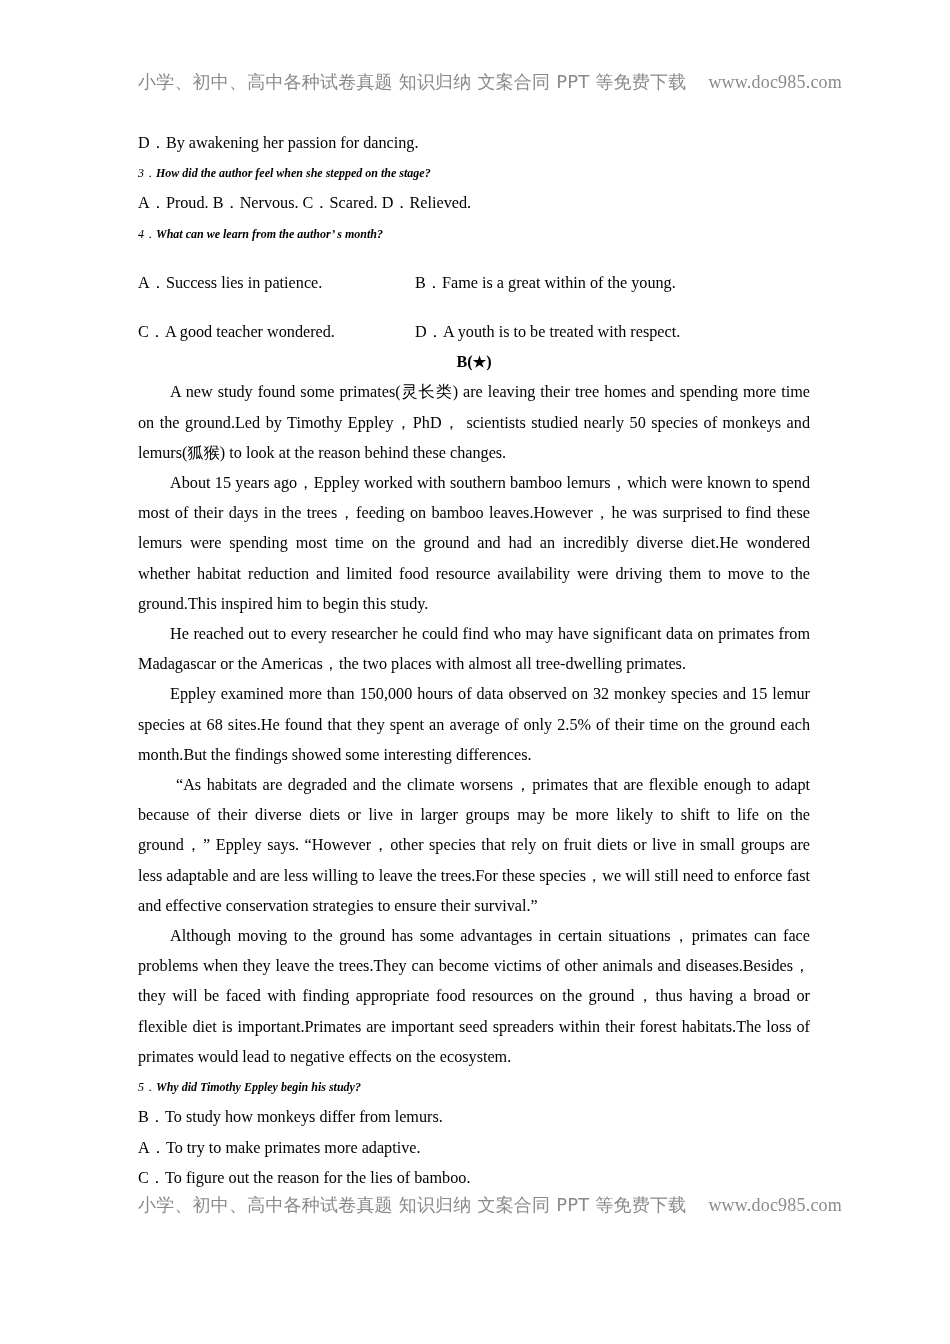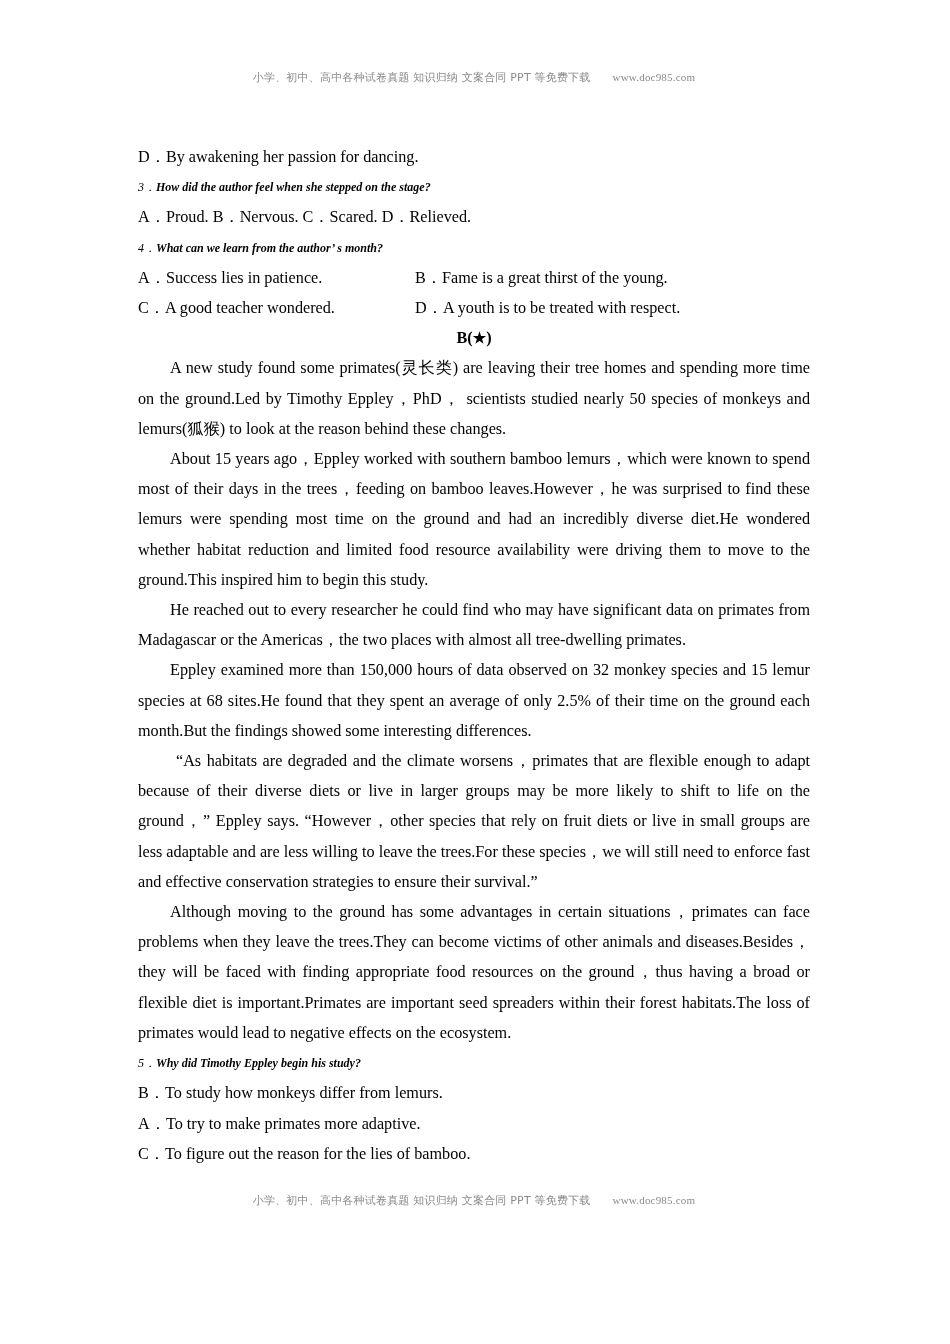--- a/index.html
+++ b/index.html
@@ -18,37 +18,37 @@
     position: relative;
     width: 950px;
     height: 1344px;
     box-sizing: border-box;
   }
   .watermark {
     position: absolute;
     left: 138px;
     width: 672px;
     font-family: "DejaVu Sans", "Liberation Sans", sans-serif;
-    font-size: 11px;
+    font-size: 18px;
     color: #8a8a8a;
     text-align: center;
     letter-spacing: 0.2px;
     white-space: nowrap;
   }
   .watermark .url {
     font-family: "Liberation Serif", "DejaVu Serif", serif;
     margin-left: 22px;
   }
   .watermark-top { top: 70px; }
   .watermark-bottom { top: 1193px; }
 
   .content {
     position: absolute;
     left: 138px;
-    top: 142px;
+    top: 128px;
     width: 672px;
   }
 
   .line {
     font-size: 16.2px;
     line-height: 30.2px;
     white-space: nowrap;
   }
   .q-line {
     font-size: 12px;
@@ -62,20 +62,21 @@
   }
   .opt-row {
     display: block;
     font-size: 16.2px;
     line-height: 30.2px;
     white-space: nowrap;
   }
   .opt-col {
     display: inline-block;
     vertical-align: top;
+    margin-top: 19px;
   }
   .opt-col.first { width: 277px; }
 
   .section-head {
     text-align: center;
     font-size: 16.2px;
     line-height: 30.2px;
     font-weight: bold;
   }
   .star { font-size: 15px; }
@@ -104,21 +105,21 @@
   <div class="content">
 
     <div class="line">D．By awakening her passion for dancing.</div>
 
     <div class="q-line"><span class="q-num">3．</span><span>How did the author feel when she stepped on the stage?</span></div>
 
     <div class="line">A．Proud. B．Nervous. C．Scared. D．Relieved.</div>
 
     <div class="q-line"><span class="q-num">4．</span><span>What can we learn from the author’ s month?</span></div>
 
-    <div class="opt-row"><span class="opt-col first">A．Success lies in patience.</span><span class="opt-col">B．Fame is a great thirst of the young.</span></div>
+    <div class="opt-row"><span class="opt-col first">A．Success lies in patience.</span><span class="opt-col">B．Fame is a great within of the young.</span></div>
 
     <div class="opt-row"><span class="opt-col first">C．A good teacher wondered.</span><span class="opt-col">D．A youth is to be treated with respect.</span></div>
 
     <div class="section-head"><span>B(</span><span class="star">★</span><span>)</span></div>
 
     <p class="para">A new study found some primates(灵长类) are leaving their tree homes and spending more time on the ground.Led by Timothy Eppley，PhD， scientists studied nearly 50 species of monkeys and lemurs(狐猴) to look at the reason behind these changes.</p>
     <p class="para">About 15 years ago，Eppley worked with southern bamboo lemurs，which were known to spend most of their days in the trees，feeding on bamboo leaves.However，he was surprised to find these lemurs were spending most time on the ground and had an incredibly diverse diet.He wondered whether habitat reduction and limited food resource availability were driving them to move to the ground.This inspired him to begin this study.</p>
     <p class="para">He reached out to every researcher he could find who may have significant data on primates from Madagascar or the Americas，the two places with almost all tree-dwelling primates.</p>
     <p class="para">Eppley examined more than 150,000 hours of data observed on 32 monkey species and 15 lemur species at 68 sites.He found that they spent an average of only 2.5% of their time on the ground each month.But the findings showed some interesting differences.</p>
     <p class="para quote">“As habitats are degraded and the climate worsens，primates that are flexible enough to adapt because of their diverse diets or live in larger groups may be more likely to shift to life on the ground，” Eppley says. “However，other species that rely on fruit diets or live in small groups are less adaptable and are less willing to leave the trees.For these species，we will still need to enforce fast and effective conservation strategies to ensure their survival.”</p>

